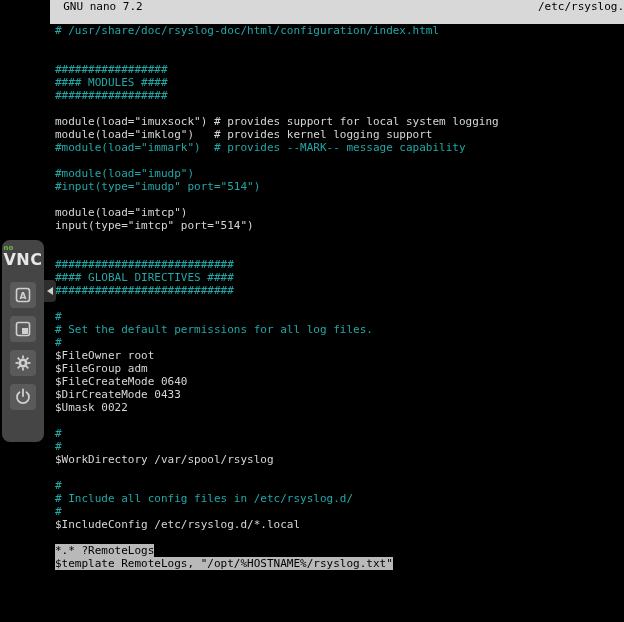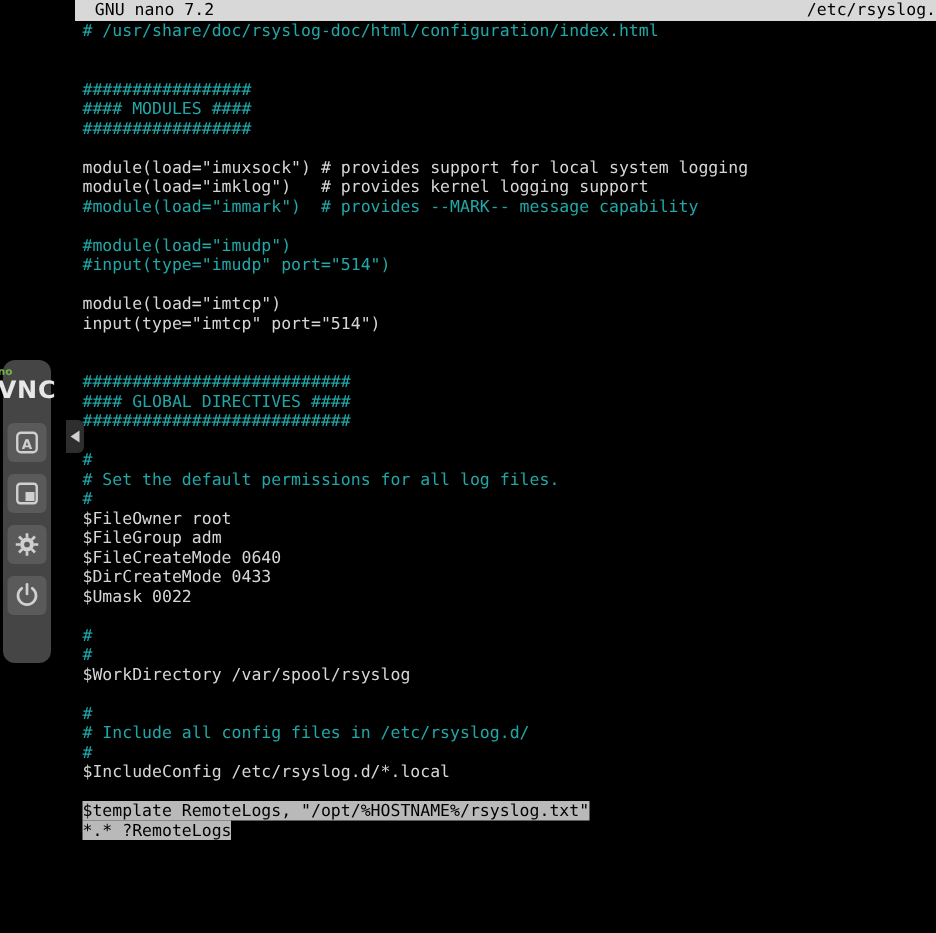--- a/index.html
+++ b/index.html
@@ -3,31 +3,31 @@
 <meta charset="utf-8">
 <style>
   * { margin:0; padding:0; box-sizing:border-box; }
   html,body { width:624px; height:622px; background:#000; overflow:hidden; }
   body { position:relative; font-family:"DejaVu Sans Mono", monospace; }
 
   
   .terminal { position:absolute; left:50px; top:0; width:574px; height:622px;
               font-size:11px; line-height:13px; color:#d6d6d6; }
   .titlebar { display:flex; justify-content:space-between; background:#d8d8d8;
-              color:#000; white-space:pre; height:14px; }
+              color:#000; white-space:pre; height:24px; }
   .titlebar .tb-left  { white-space:pre; }
   .titlebar .tb-right { white-space:pre; overflow:hidden; }
   .term-body { padding-left:5px; }
   .line { white-space:pre; height:13px; }
   .line.comment { color:#21a7a7; }
   .line.code    { color:#d6d6d6; }
   .line.selected .line-text { background:#b9b9b9; color:#000; }
 
   
-  .vnc-panel { position:absolute; left:2px; top:240px; width:32px; height:202px;
+  .vnc-panel { position:absolute; left:2px; top:240px; width:42px; height:202px;
                background:#454545; border-radius:8px; display:flex;
                flex-direction:column; align-items:center; padding-top:5px;
                box-shadow:0 0 4px rgba(0,0,0,.6); }
   .vnc-logo { text-align:left; line-height:1; margin-bottom:10px; cursor:default;
               font-family:"DejaVu Sans", sans-serif; }
   .vnc-logo .logo-no  { display:block; color:#73b544; font-size:7px; font-weight:bold; }
   .vnc-logo .logo-vnc { display:block; color:#e8e8e8; font-size:16px; font-weight:bold;
                         letter-spacing:0.5px; }
   .vnc-handle { position:absolute; left:42px; top:40px; width:12px; height:22px;
                 background:#2e2e2e; border-radius:0 4px 4px 0; display:flex;
@@ -81,22 +81,22 @@
       <div class="line code">&nbsp;</div>
       <div class="line comment"><span class="line-text">#</span></div>
       <div class="line comment"><span class="line-text">#</span></div>
       <div class="line code"><span class="line-text">$WorkDirectory /var/spool/rsyslog</span></div>
       <div class="line code">&nbsp;</div>
       <div class="line comment"><span class="line-text">#</span></div>
       <div class="line comment"><span class="line-text"># Include all config files in /etc/rsyslog.d/</span></div>
       <div class="line comment"><span class="line-text">#</span></div>
       <div class="line code"><span class="line-text">$IncludeConfig /etc/rsyslog.d/*.local</span></div>
       <div class="line code">&nbsp;</div>
+      <div class="line selected"><span class="line-text">*.* ?RemoteLogs</span></div>
       <div class="line selected"><span class="line-text">$template RemoteLogs, "/opt/%HOSTNAME%/rsyslog.txt"</span></div>
-      <div class="line selected"><span class="line-text">*.* ?RemoteLogs</span></div>
     </div>
 </div>
 
 <div class="vnc-panel">
   <div class="vnc-logo">
     <span class="logo-no">no</span>
     <span class="logo-vnc">VNC</span>
   </div>
 
   <div class="vnc-handle">

